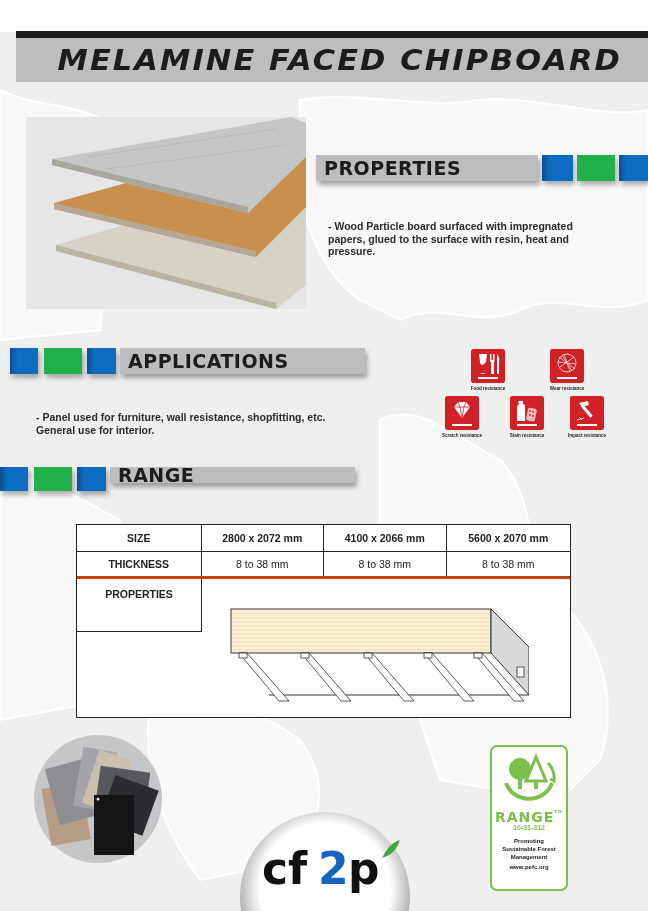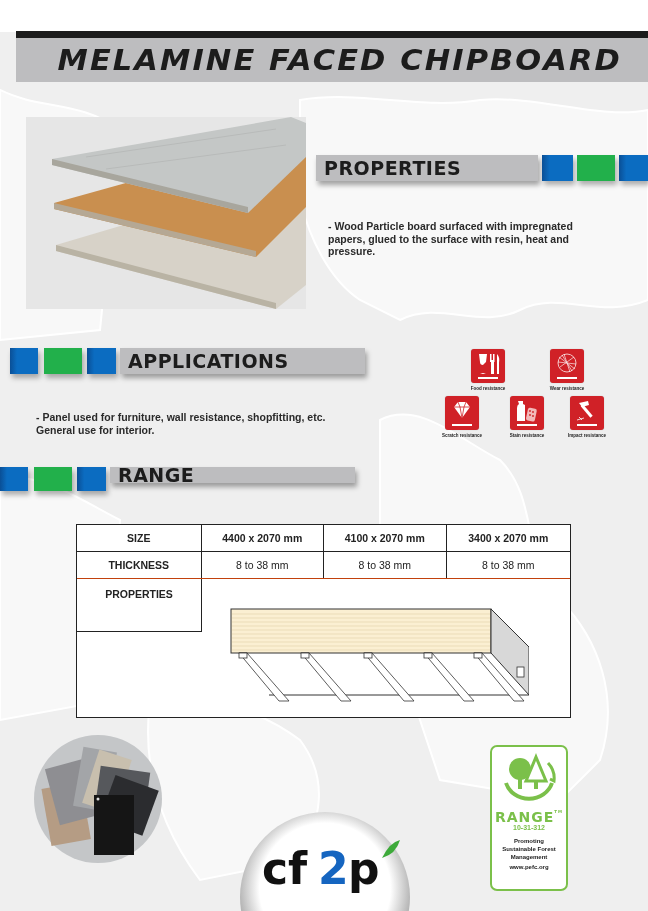--- a/index.html
+++ b/index.html
@@ -69,21 +69,21 @@
       z-index: 2; background: #ffffff; border: 1px solid #222;
     }
     .rt-row { position: absolute; left: 0; width: 100%; display: flex; }
     .rt-cell {
       height: 100%; border-right: 1px solid #222; display: flex; align-items: center; justify-content: center;
       font-size: 10.5px; color: #222;
     }
     .rt-cell:last-child { border-right: none; }
     .rt-cell.head { font-weight: bold; }
     .row-size { top: 0; height: 27px; border-bottom: 1px solid #222; }
-    .row-thick { top: 27px; height: 27px; border-bottom: 1px solid #c2410c; }
+    .row-thick { top: 27px; height: 27px; border-bottom: 3px solid #c2410c; }
     .pack-label {
       position: absolute; left: 0; top: 54px; width: 125px; height: 53px;
       border-right: 1px solid #222; border-bottom: 1px solid #222;
       font-size: 10.5px; font-weight: bold; text-align: center; padding-top: 9px;
     }
     .pack-drawing { position: absolute; left: 152px; top: 82px; }
 
     
     .swatch-circle { position: absolute; left: 32px; top: 733px; width: 132px; height: 132px; z-index: 2; }
     .logo-circle { position: absolute; left: 240px; top: 812px; width: 170px; height: 170px; z-index: 2; }
@@ -232,23 +232,23 @@
   <div class="sq green" style="left:34px; width:38px; height:24px;"></div>
   <div class="sq blue" style="left:77px; width:29px; height:24px;"></div>
   <div class="label-box" style="left:110px; width:245px; height:16px;">
     <span class="label">RANGE</span>
   </div>
 </div>
 
 <div class="range-table">
   <div class="rt-row row-size">
     <div class="rt-cell head" style="width:125px;">SIZE</div>
-    <div class="rt-cell head" style="width:123px;">4400 x 2070 mm</div>
-    <div class="rt-cell head" style="width:123px;">4100 x 2070 mm</div>
-    <div class="rt-cell head" style="width:124px;">3400 x 2070 mm</div>
+    <div class="rt-cell head" style="width:123px;">2800 x 2072 mm</div>
+    <div class="rt-cell head" style="width:123px;">4100 x 2066 mm</div>
+    <div class="rt-cell head" style="width:124px;">5600 x 2070 mm</div>
   </div>
   <div class="rt-row row-thick">
     <div class="rt-cell head" style="width:125px;">THICKNESS</div>
     <div class="rt-cell" style="width:123px;">8 to 38 mm</div>
     <div class="rt-cell" style="width:123px;">8 to 38 mm</div>
     <div class="rt-cell" style="width:124px;">8 to 38 mm</div>
   </div>
   <div class="pack-label">PROPERTIES</div>
   <svg class="pack-drawing" width="300" height="100" viewBox="0 0 300 100">
 

